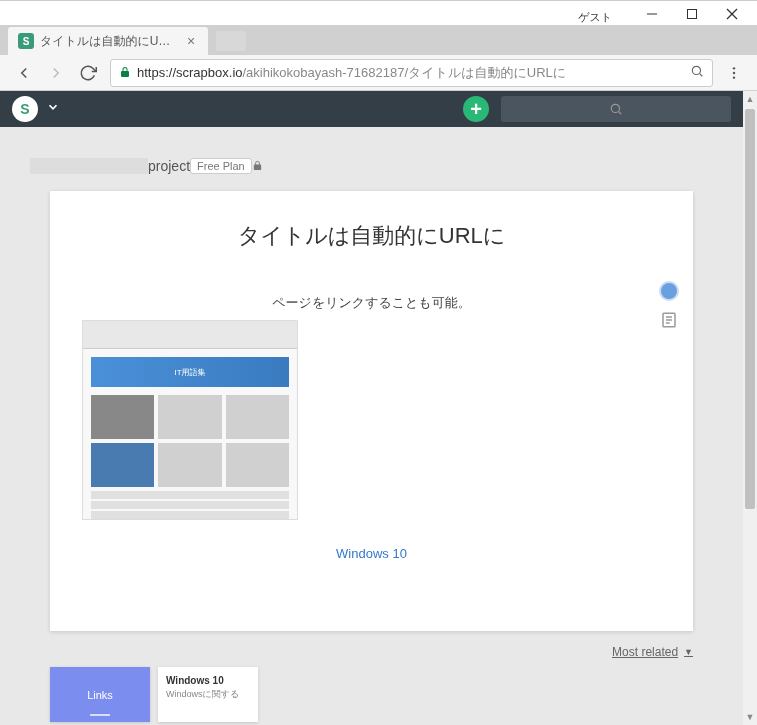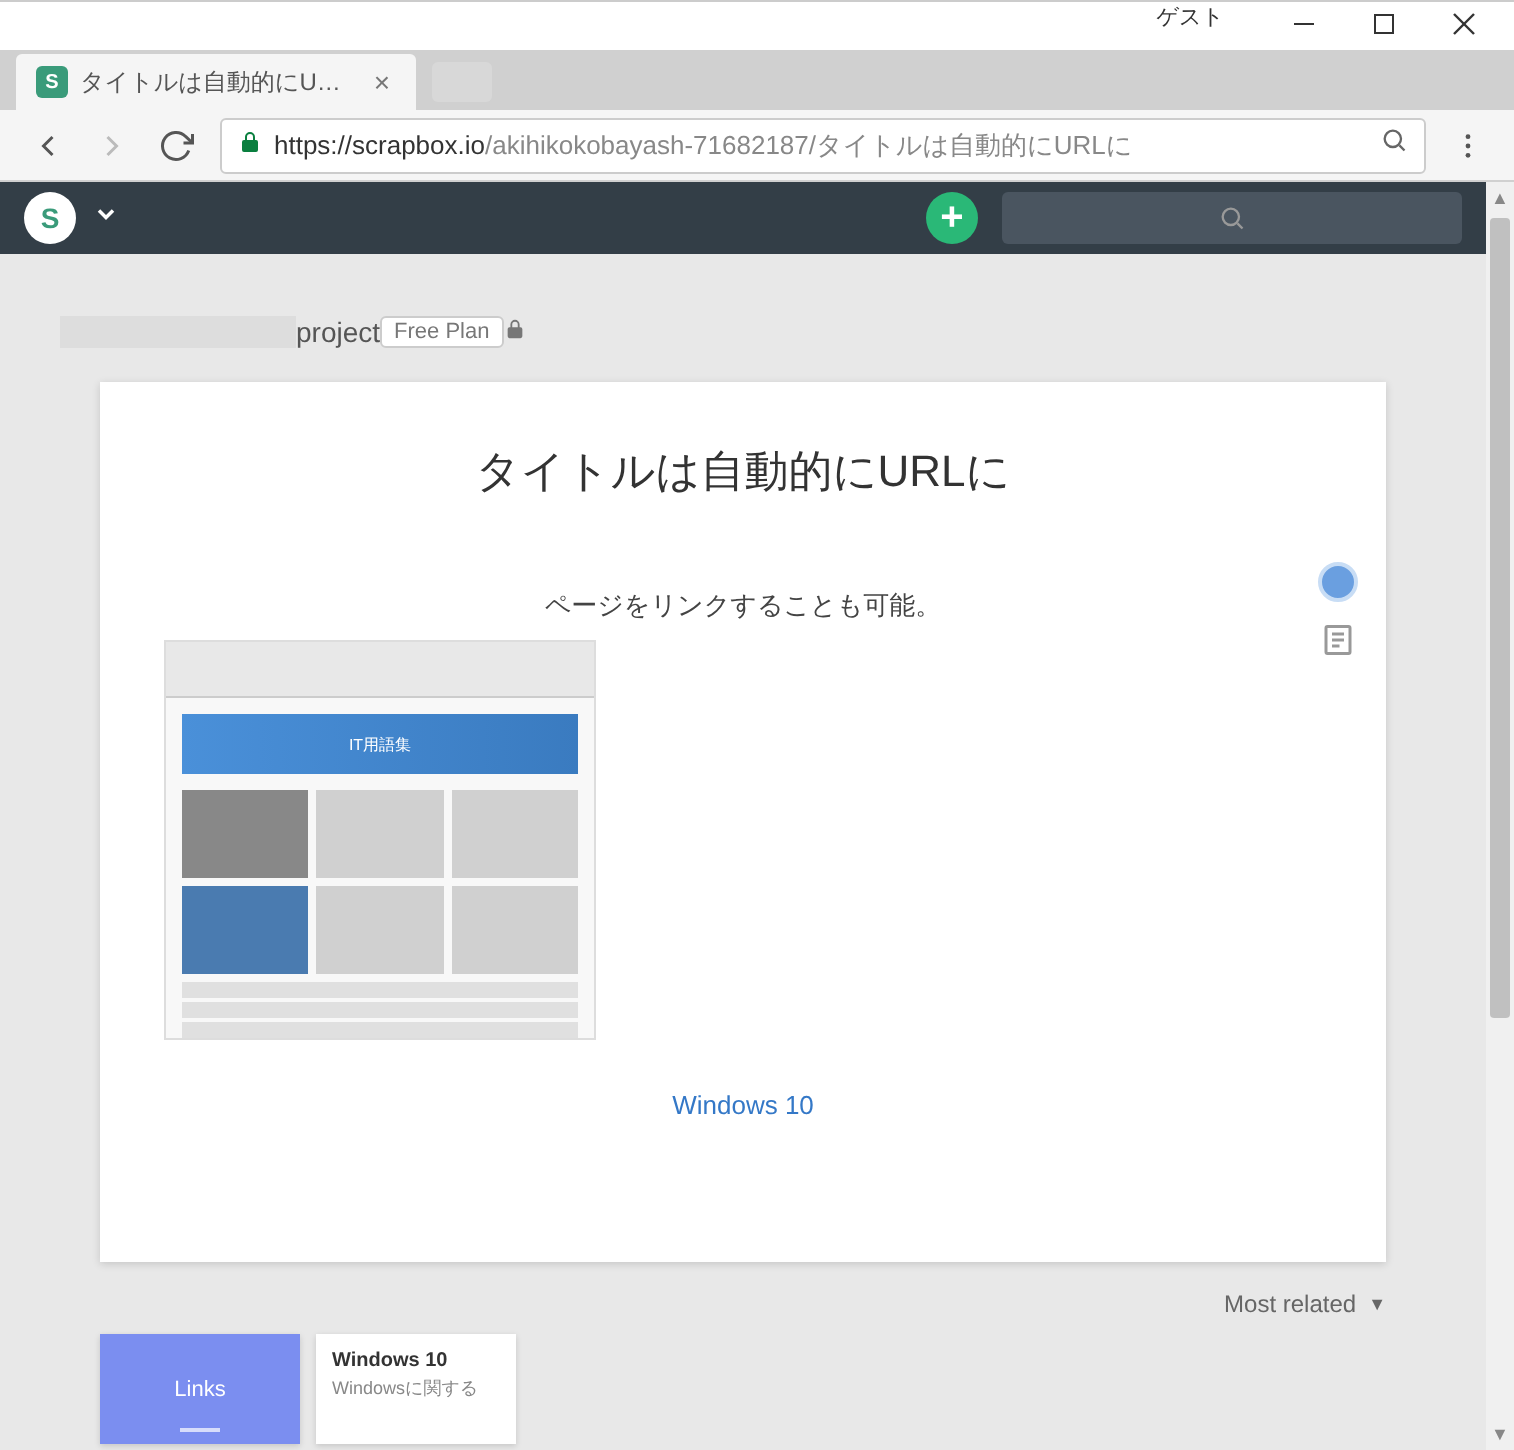--- a/index.html
+++ b/index.html
@@ -1,19 +1,19 @@
 <!DOCTYPE html>
 <html><head>
 <meta charset="utf-8">
 <style>
 * { margin: 0; padding: 0; box-sizing: border-box; }
 body { font-family: "Segoe UI", "Meiryo", sans-serif; background: #e8e8e8; width: 757px; height: 725px; overflow: hidden; }
 
 
-.win-titlebar { height: 25px; background: #fff; display: flex; align-items: flex-start; justify-content: flex-end; padding-right: 5px; border-top: 1px solid #ccc; }
+.win-titlebar { height: 25px; background: #fff; display: flex; align-items: flex-end; justify-content: flex-end; padding-right: 5px; border-top: 1px solid #ccc; }
 .win-guest { font-size: 11px; color: #333; margin-right: 20px; }
 .win-btn { width: 40px; height: 22px; display: flex; align-items: center; justify-content: center; color: #333; cursor: pointer; }
 .win-btn svg { width: 12px; height: 12px; }
 
 
 .tab-bar { height: 30px; background: #d0d0d0; display: flex; align-items: flex-end; padding-left: 8px; }
 .tab { background: #f5f5f5; height: 28px; display: flex; align-items: center; padding: 0 10px; border-top-left-radius: 3px; border-top-right-radius: 3px; min-width: 180px; max-width: 200px; position: relative; }
 .tab-favicon { width: 16px; height: 16px; margin-right: 6px; background: #3a9b7a; border-radius: 3px; display: flex; align-items: center; justify-content: center; }
 .tab-favicon::after { content: "S"; color: #fff; font-size: 10px; font-weight: bold; }
 .tab-title { font-size: 12px; color: #555; white-space: nowrap; overflow: hidden; text-overflow: ellipsis; flex: 1; }
@@ -75,21 +75,21 @@
 .ei-block.blue { background: #4a7bb0; }
 .ei-list { padding: 0 8px; }
 .ei-listitem { height: 8px; background: #e0e0e0; margin-bottom: 2px; }
 
 
 .side-icons { position: absolute; right: 64px; top: 190px; display: flex; flex-direction: column; gap: 10px; align-items: center; }
 .avatar { width: 20px; height: 20px; border-radius: 50%; background: #6a9fe0; border: 2px solid #c8ddf5; }
 .stream-icon { width: 18px; height: 18px; color: #999; }
 
 
-.related-bar { padding: 14px 50px 8px; display: flex; justify-content: flex-end; align-items: center; font-size: 12px; color: #666; }
+.related-bar { padding: 14px 50px 8px; display: flex; justify-content: flex-end; align-items: center; font-size: 12px; color: #666; text-decoration: underline; }
 .related-bar .drop { margin-left: 6px; font-size: 9px; }
 .related-cards { padding: 0 50px; display: flex; gap: 8px; }
 .rel-card { width: 100px; height: 55px; background: #fff; box-shadow: 0 1px 3px rgba(0,0,0,0.15); padding: 8px; font-size: 10px; overflow: hidden; }
 .rel-card.links { background: #7b8ef0; color: #fff; display: flex; align-items: center; justify-content: center; font-size: 11px; position: relative; }
 .rel-card.links::after { content: ""; position: absolute; bottom: 6px; left: 40%; right: 40%; height: 2px; background: rgba(255,255,255,0.7); }
 .rel-title { font-weight: bold; margin-bottom: 3px; font-size: 10px; color: #333; }
 .rel-desc { font-size: 9px; color: #888; line-height: 1.3; }
 </style>
 </head>
 <body>

